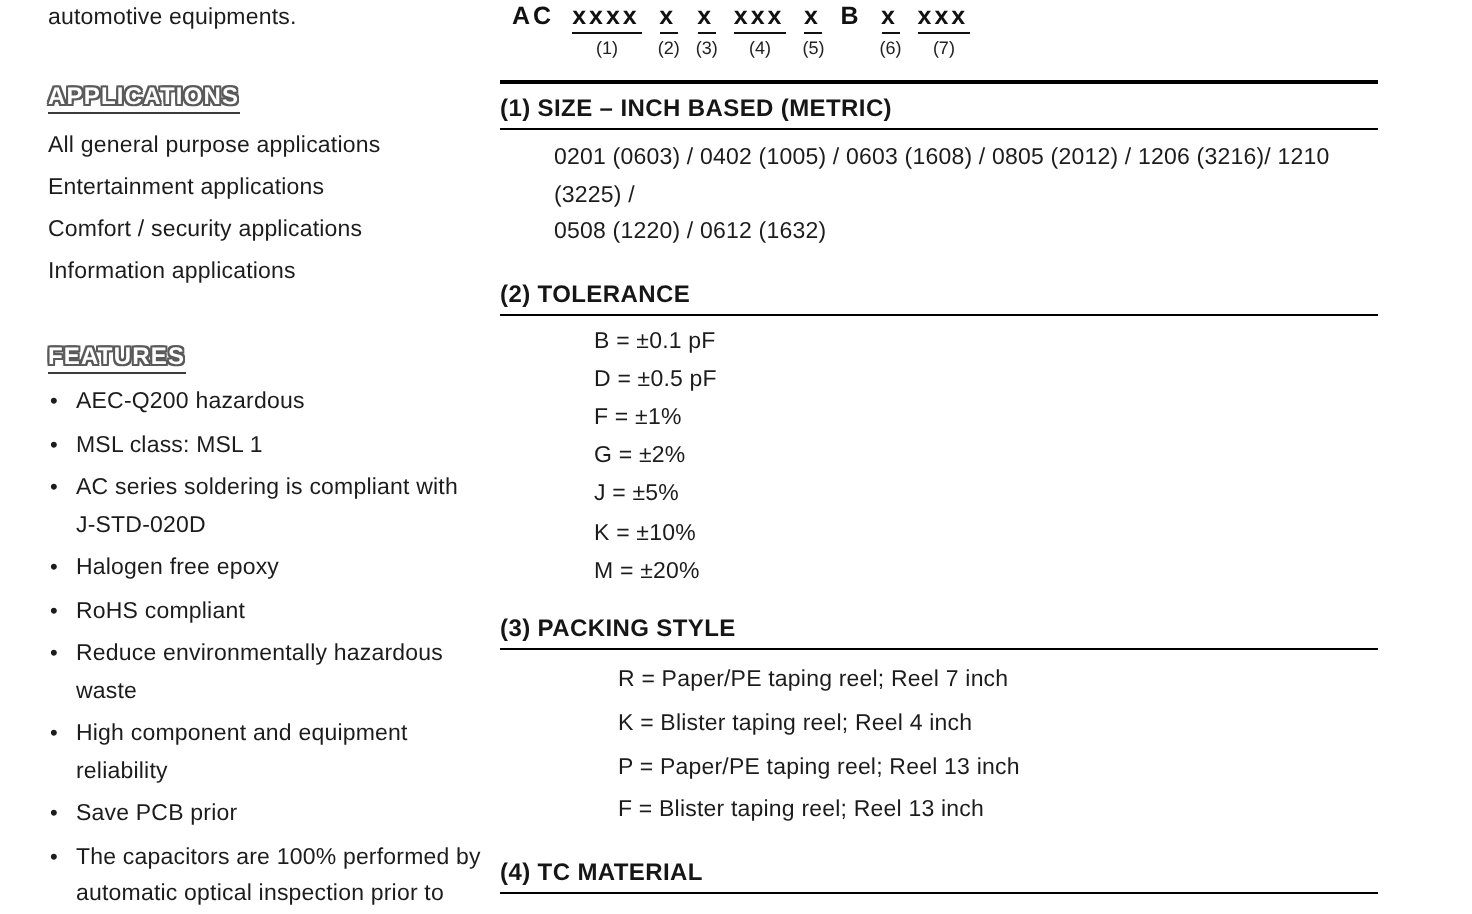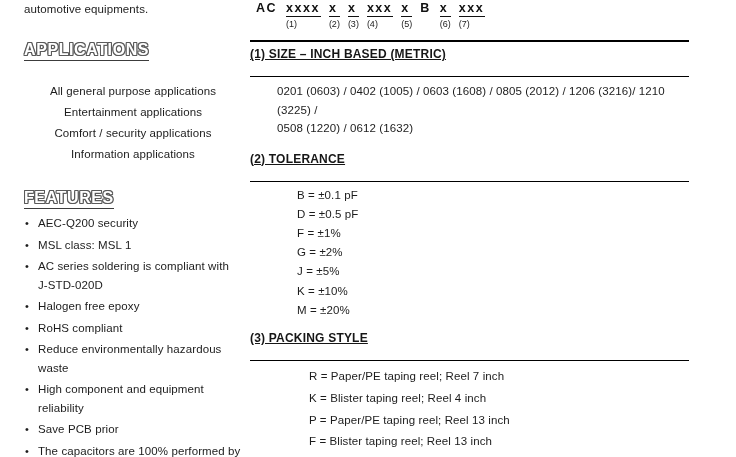--- a/index.html
+++ b/index.html
@@ -13,35 +13,35 @@
 
   
   .left-col {
     position:absolute; left:24px; top:2px; width:218px;
   }
   .intro-line { font-size:11.5px; line-height:15px; letter-spacing:0.1px; }
 
   .outline-heading {
     display:inline-block;
     margin-top:24px;
-    font-size:16px;
+    font-size:12px;
     font-weight:bold;
     letter-spacing:0.6px;
     color:#ffffff;
     text-shadow:
       -1px -1px 0 #5a5a5a, 1px -1px 0 #5a5a5a,
       -1px  1px 0 #5a5a5a, 1px  1px 0 #5a5a5a,
       -1px  0   0 #5a5a5a, 1px  0   0 #5a5a5a,
        0   -1px 0 #5a5a5a, 0    1px 0 #5a5a5a;
     border-bottom:1.4px solid #3c3c3c;
     padding-bottom:1px;
   }
   .features-heading { }
 
-  .app-list { margin-top:20px;text-align:center; }
+  .app-list { margin-top:6px; }
   .app-item { line-height:21px; letter-spacing:0.1px; }
 
   .feature-list { margin-top:5px; list-style:none; }
   .feature-item {
     position:relative;
     padding-left:14px;
     line-height:18.5px;
     margin-bottom:3px;
     letter-spacing:0.1px;
   }
@@ -53,43 +53,42 @@
   
   .right-col {
     position:absolute; left:250px; top:2px; width:439px;
   }
 
   .pn-row {
     display:flex; align-items:flex-start;
     padding-left:6px;
     gap:8px;
   }
-  .pn-seg { display:flex; flex-direction:column; }
+  .pn-seg { display:flex; flex-direction:column; align-items:center; }
   .pn-text {
     font-weight:bold; font-size:12.5px; letter-spacing:1.5px;
     line-height:13px; padding:0 1px 1px 0;
     color:#111;
   }
   .pn-seg.u .pn-text { border-bottom:1.6px solid #111; }
   .pn-label {
     font-size:9px; line-height:10px; margin-top:2px; color:#222;
     letter-spacing:0;
   }
 
   .rule-thick {
     margin-top:11px;
     border-top:2.6px solid #000;
   }
 
   .section-heading {
     font-size:12px; font-weight:bold; letter-spacing:0.2px;
-    padding:5px 0 15px 0;
+    padding:5px 0 3px 0;
     border-bottom:1.5px solid #000;
     color:#161616;
-    text-decoration:underline;
   }
   .section-body { padding:5px 0 0 27px; }
 
   .size-line  { line-height:18.5px; letter-spacing:0.1px; }
   .size-body  { padding-bottom:9px; }
 
   .tol-body  { padding-top:4px; padding-bottom:6px; }
   .tol-line  { line-height:19.2px; letter-spacing:0.1px;margin-left:20px; }
 
   .pack-body { padding-top:5px; padding-bottom:7px; }
@@ -109,21 +108,21 @@
     <div class="app-item">Entertainment applications</div>
     <div class="app-item">Comfort / security applications</div>
     <div class="app-item">Information applications</div>
   </div>
 
   <div class="outline-heading features-heading">FEATURES</div>
 
   <ul class="feature-list">
     <li class="feature-item">
       <span class="bullet">•</span>
-      <span>AEC-Q200 security</span>
+      <span>AEC-Q200 hazardous</span>
     </li>
     <li class="feature-item">
       <span class="bullet">•</span>
       <span>MSL class: MSL 1</span>
     </li>
     <li class="feature-item">
       <span class="bullet">•</span>
       <span>AC series soldering is compliant with J-STD-020D</span>
     </li>
     <li class="feature-item">

